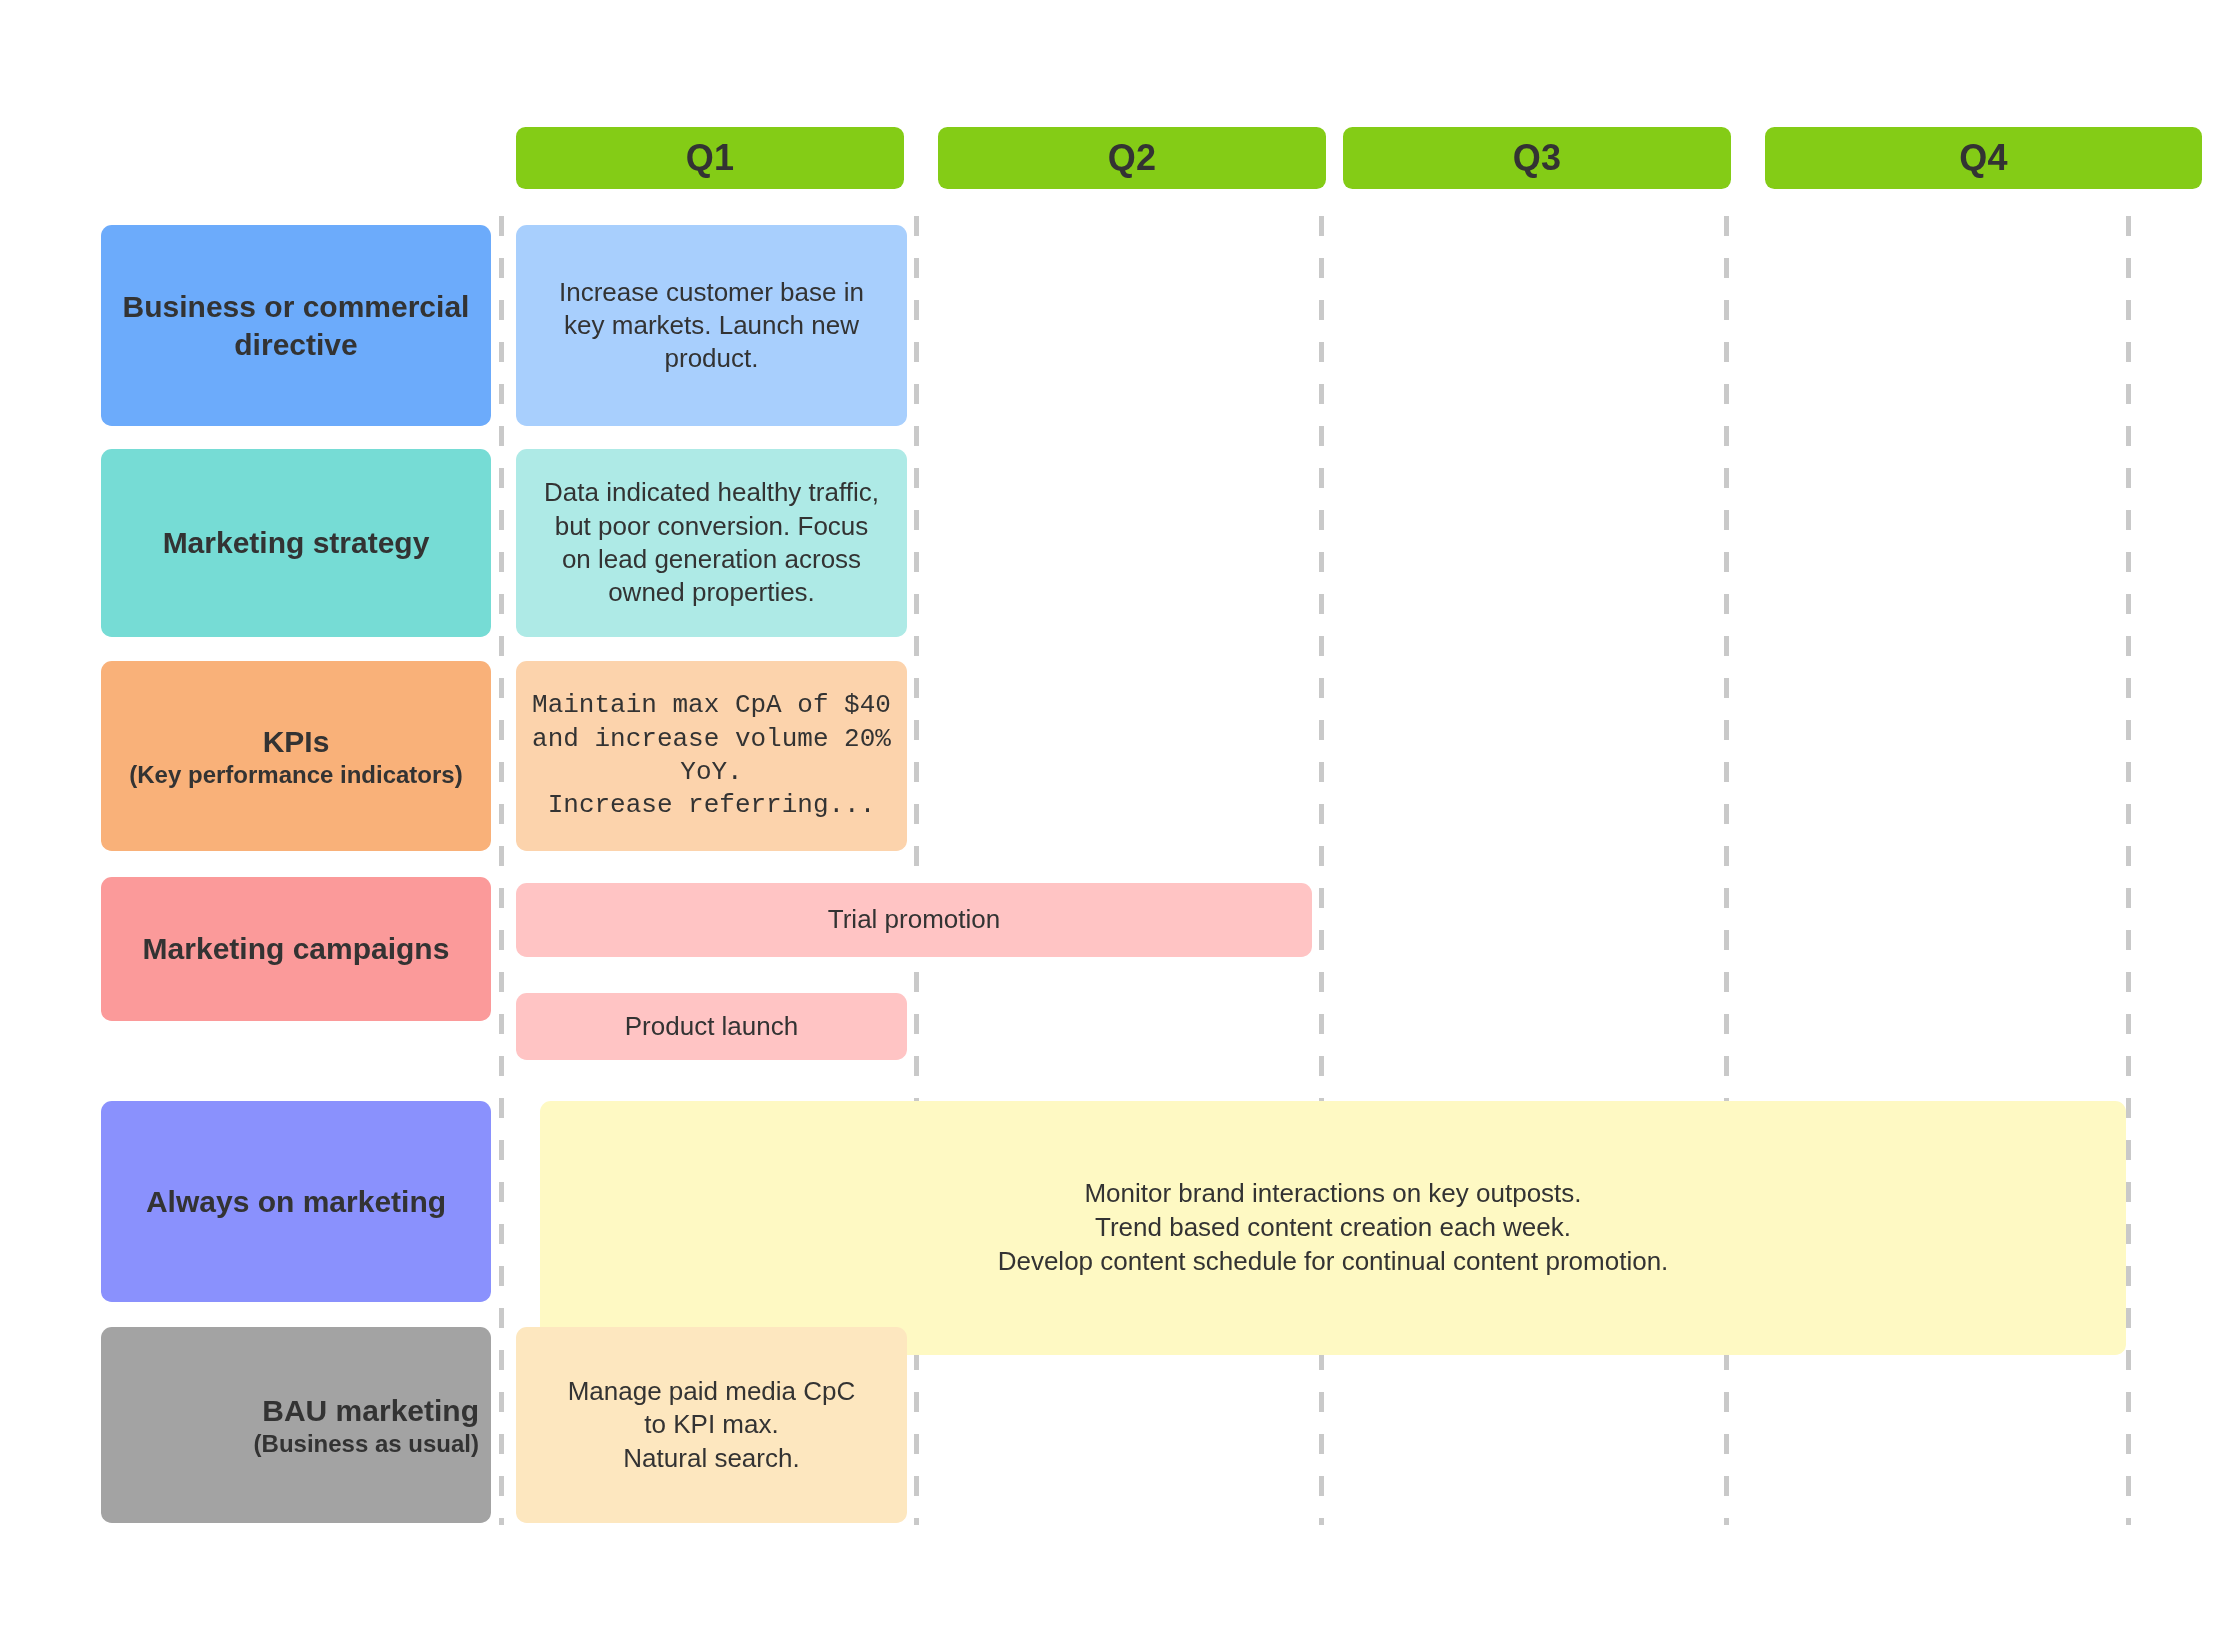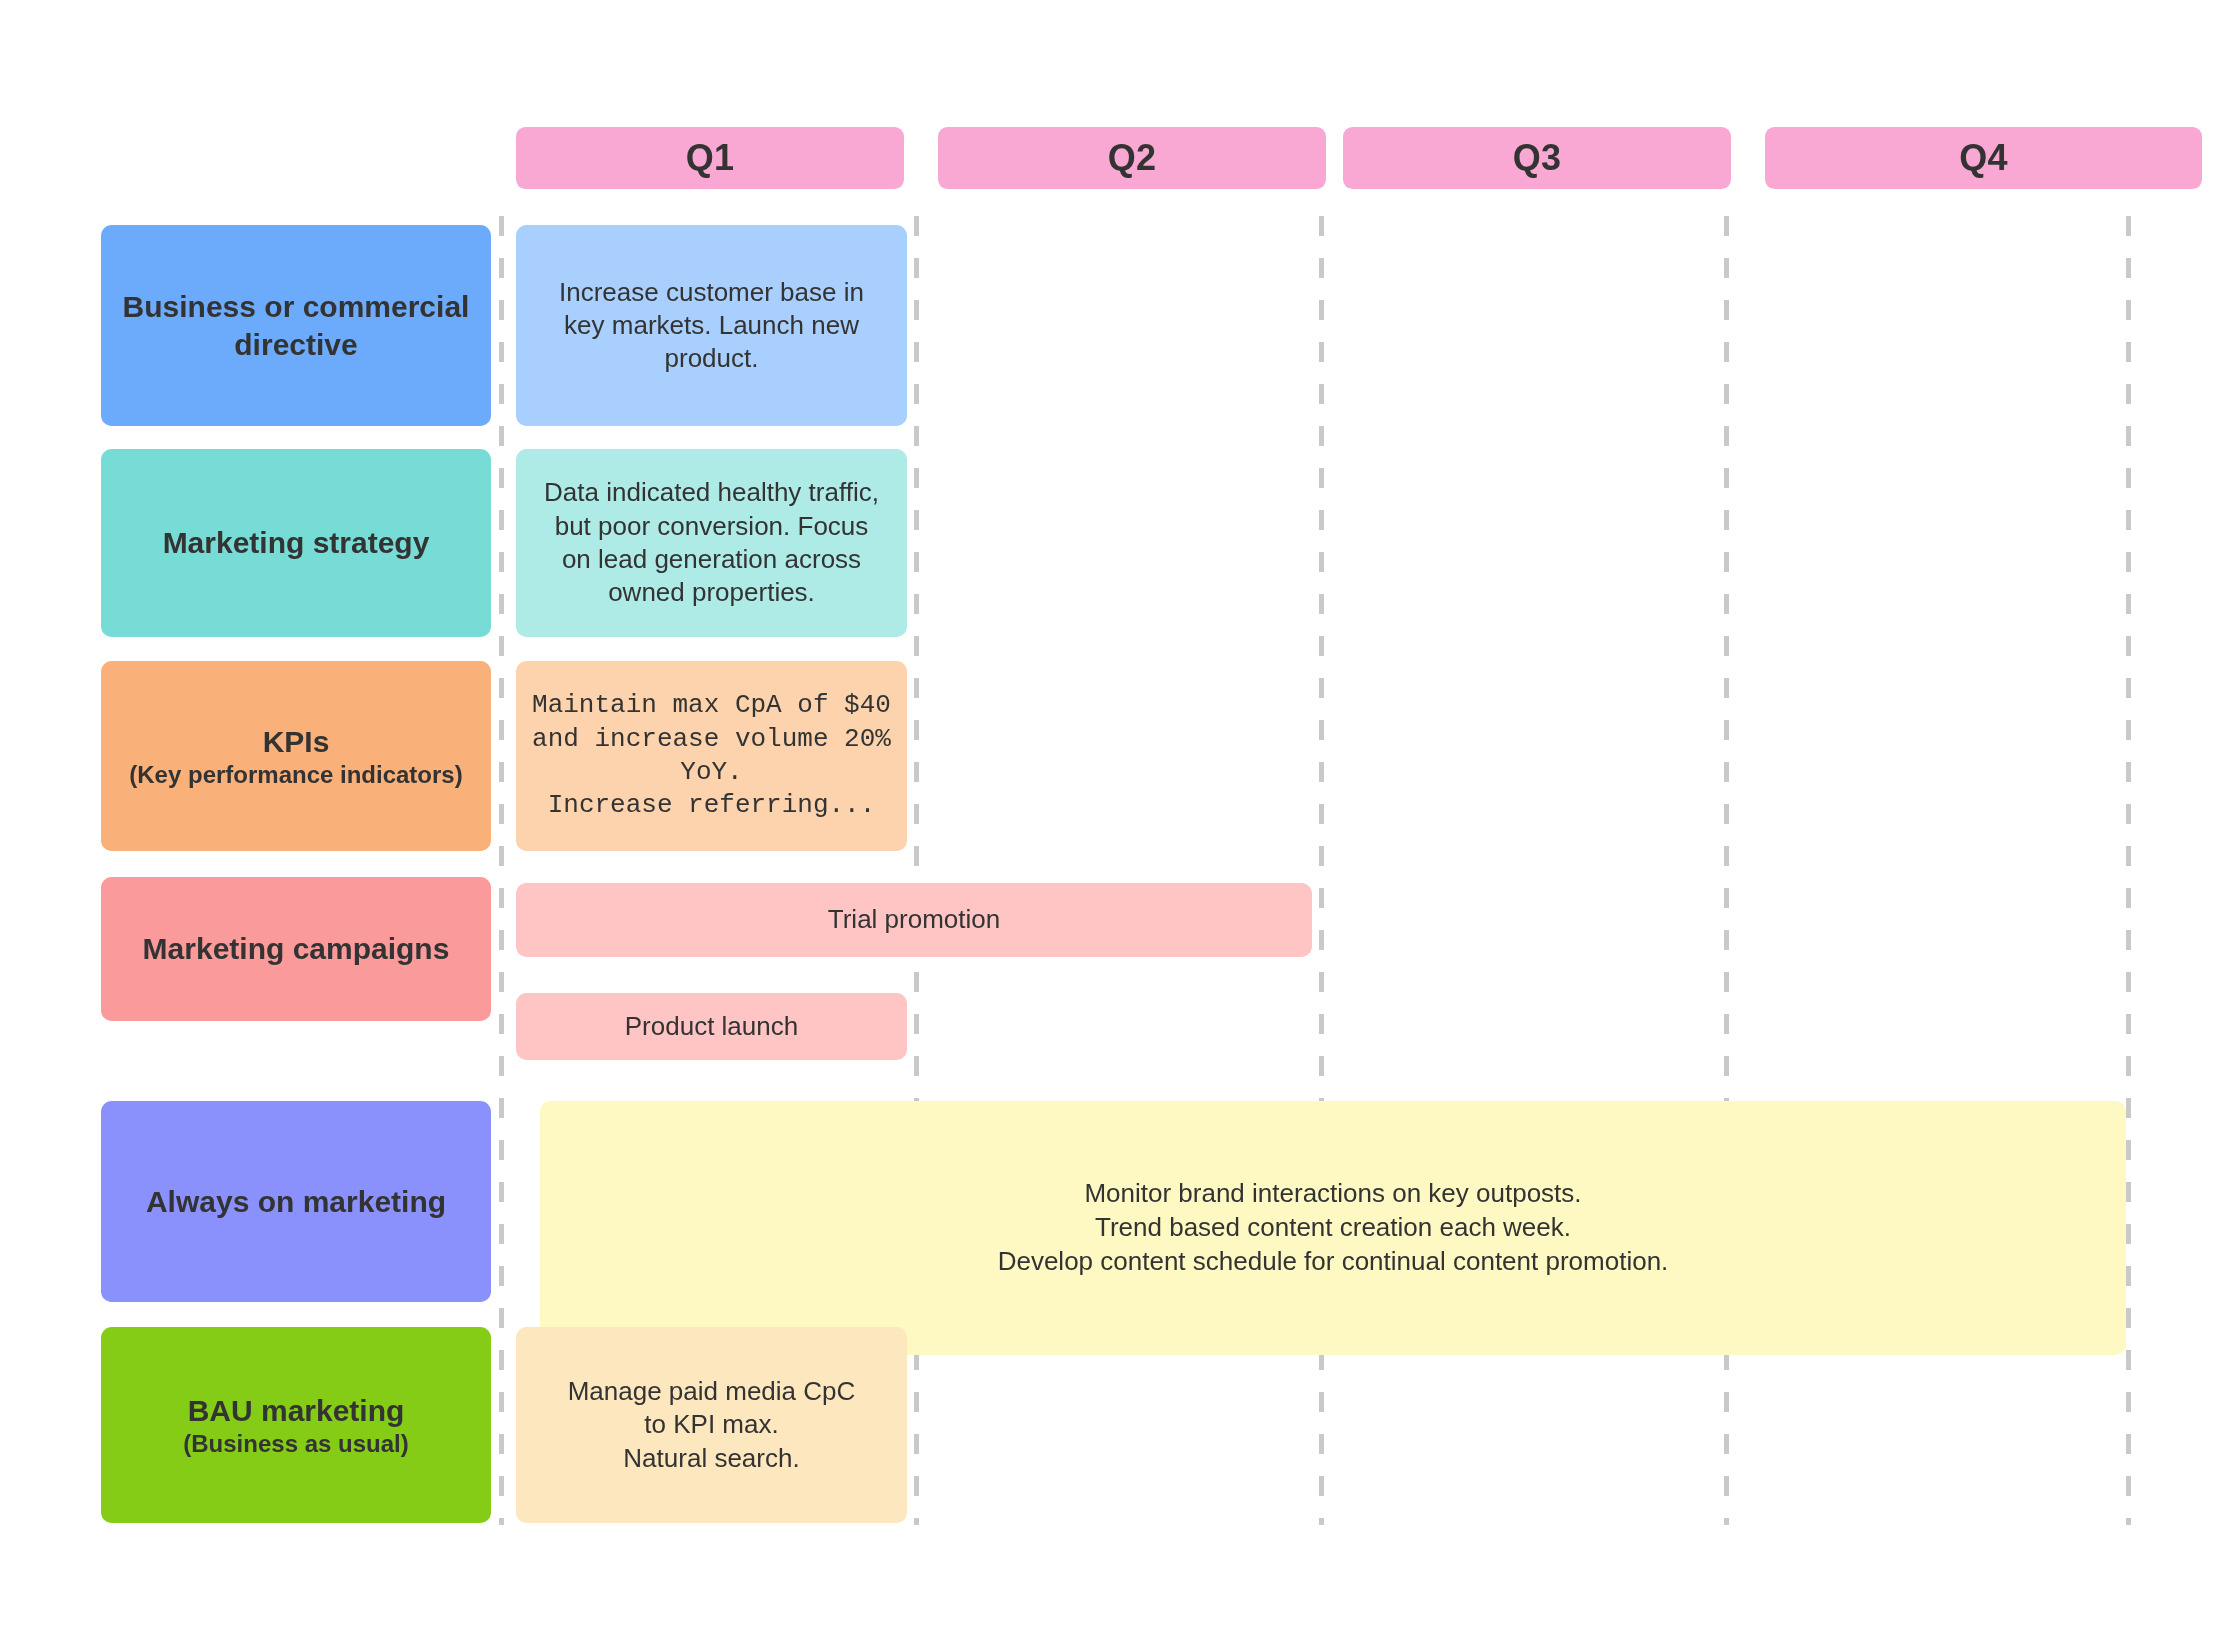--- a/index.html
+++ b/index.html
@@ -34,21 +34,21 @@
         rgba(255,255,255,0) 42px);
     background-size: 4.7px 42px;
     background-repeat: repeat-y;
   }
 
   
   .qhead {
     position: absolute;
     top: 127px;
     height: 62px;
-    background: #f9a8d4;
+    background: #84cc16;
     border-radius: 9.4px;
     display: flex;
     align-items: center;
     justify-content: center;
     color: #333333;
     font-size: 36px;
     font-weight: bold;
     letter-spacing: 0.3px;
   }
 
@@ -148,21 +148,21 @@
         <span class="line">Product launch</span>
       </div>
       <div class="card label-card" style="left: 101px; width: 390px; top: 1101px; height: 201px; background: rgb(138, 145, 253);">
         <span>Always on marketing</span>
       </div>
       <div class="card bar-card" style="left: 540px; width: 1586px; top: 1101px; height: 254px; background: #fef9c3;">
         <span class="line">Monitor brand interactions on key outposts.</span>
         <span class="line">Trend based content creation each week.</span>
         <span class="line">Develop content schedule for continual content promotion.</span>
       </div>
-      <div class="card label-card" style="left: 101px; width: 390px; top: 1327px; height: 196px; background: #84cc16;">
+      <div class="card label-card" style="left: 101px; width: 390px; top: 1327px; height: 196px; background: #a3a3a3; align-items: flex-end;">
         <span>BAU marketing</span>
         <span class="sub">(Business as usual)</span>
       </div>
       <div class="card content-card" style="left: 516px; width: 391px; top: 1327px; height: 196px; background: rgb(253, 231, 191);">
         <span class="line">Manage paid media CpC</span>
         <span class="line">to KPI max.</span>
         <span class="line">Natural search.</span>
       </div>
     </div>
 

